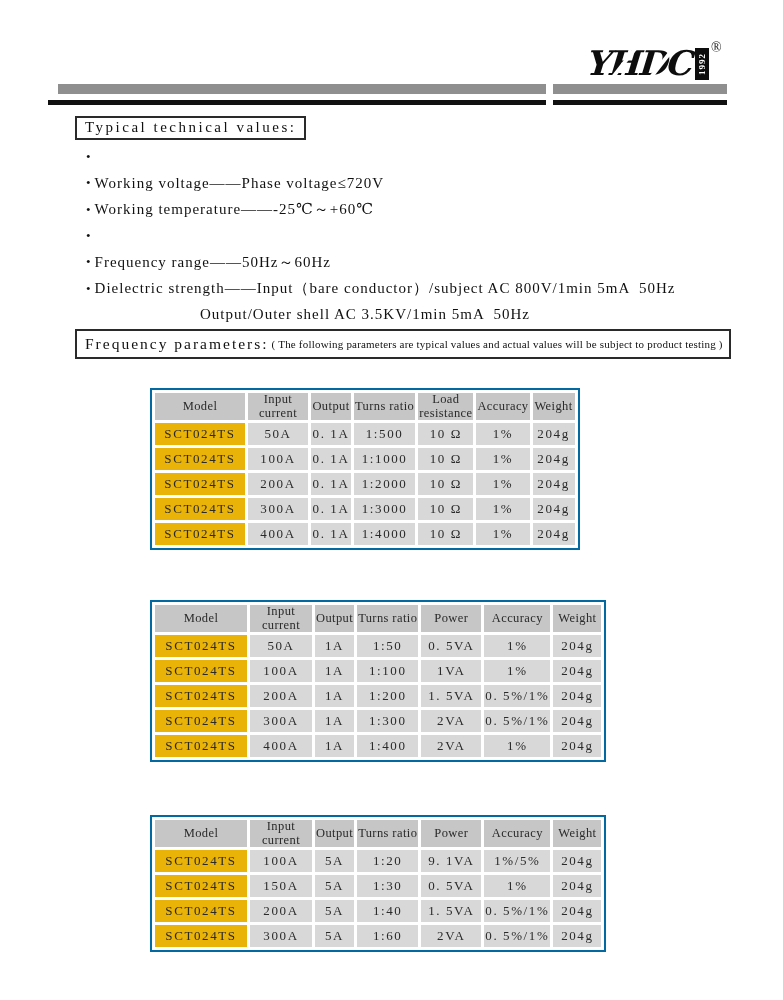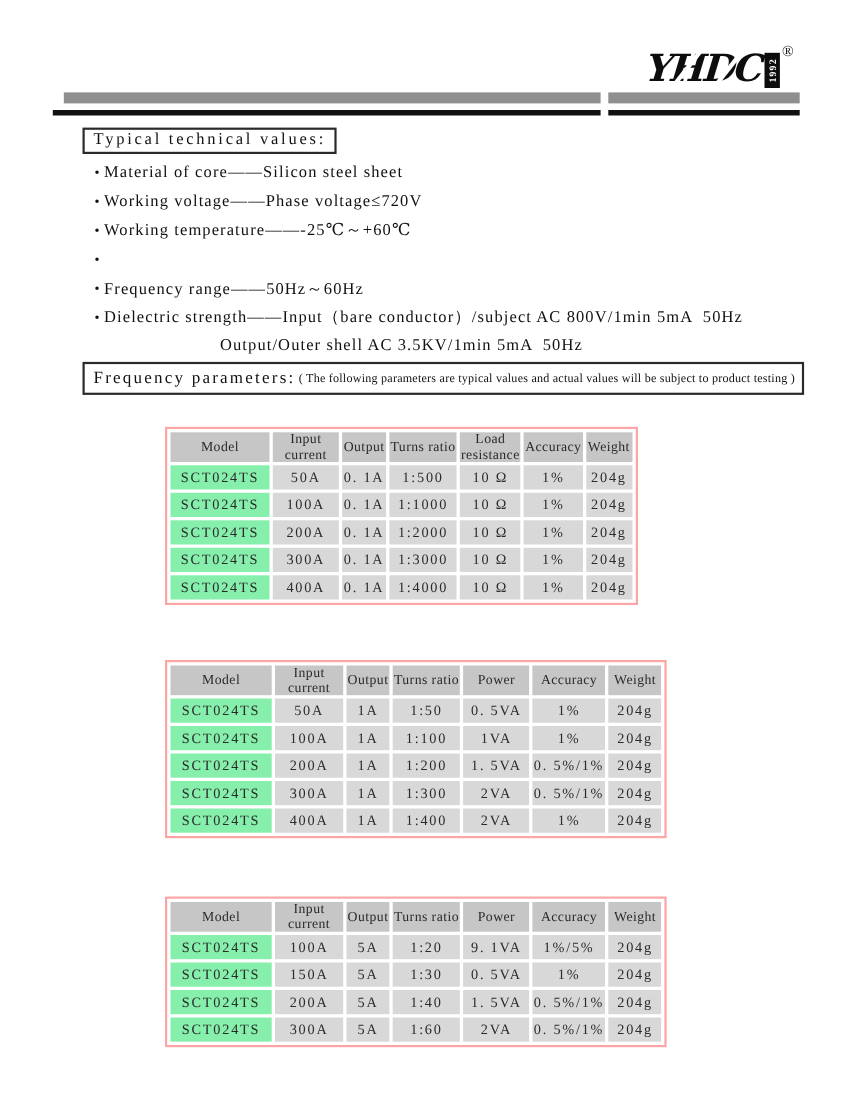--- a/index.html
+++ b/index.html
@@ -61,33 +61,33 @@
   .bullet-mark { margin-right:3px; font-size:13px; }
   .bullet-line.cont { padding-left:114px; }
 
   
   .tbl-wrap { position:absolute; }
   .tbl-1 { left:150px; top:388px; }
   .tbl-2 { left:150px; top:600px; }
   .tbl-3 { left:150px; top:815px; }
   table.spec-table {
     border-collapse:separate; border-spacing:3px;
-    background:#ffffff; border:2px solid #fca5a5;
+    background:#ffffff; border:2px solid #0369a1;
   }
   table.spec-table td {
     background:#d8d8d8; text-align:center; vertical-align:middle;
     font-family:"Liberation Serif", serif; font-size:13px;
     letter-spacing:1.6px; color:#2a2a2a;
     height:22px; padding:0 1px; white-space:pre;
   }
   table.spec-table tr.header-row td {
     background:#c6c6c6; font-size:12.5px; letter-spacing:0.4px;
     line-height:1.05; height:27px; white-space:pre;
   }
-  table.spec-table td.model-col { background:#86efac; }
+  table.spec-table td.model-col { background:#eab308; }
 </style>
 </head>
 <body>
 
 <div class="page">
 
   <div class="logo">
     <span class="logo-word">YHDC</span>
     <span class="logo-stripe stripe-1"></span>
     <span class="logo-stripe stripe-2"></span>
@@ -97,21 +97,21 @@
 
   <div class="bar bar-gray seg-left"></div>
   <div class="bar bar-gray seg-right"></div>
   <div class="bar bar-black seg-left"></div>
   <div class="bar bar-black seg-right"></div>
 
   <div class="typical-box">Typical technical values:</div>
 
   <div class="bullets">
     <div id="bullet-lines">
-        <div class="bullet-line"><span class="bullet-mark">•</span><span class="btext">Material of core——Silicon steel sheet</span></div>
+        <div class="bullet-line"><span class="bullet-mark">•</span></div>
         <div class="bullet-line"><span class="bullet-mark">•</span><span class="btext">Working voltage——Phase voltage≤720V</span></div>
         <div class="bullet-line"><span class="bullet-mark">•</span><span class="btext">Working temperature——-25℃～+60℃</span></div>
         <div class="bullet-line"><span class="bullet-mark">•</span></div>
         <div class="bullet-line"><span class="bullet-mark">•</span><span class="btext">Frequency range——50Hz～60Hz</span></div>
         <div class="bullet-line"><span class="bullet-mark">•</span><span class="btext">Dielectric strength——Input（bare conductor）/subject AC 800V/1min 5mA  50Hz</span></div>
       </div>
     <div class="bullet-line cont">
       <span class="btext">Output/Outer shell AC 3.5KV/1min 5mA  50Hz</span>
     </div>
   </div>

